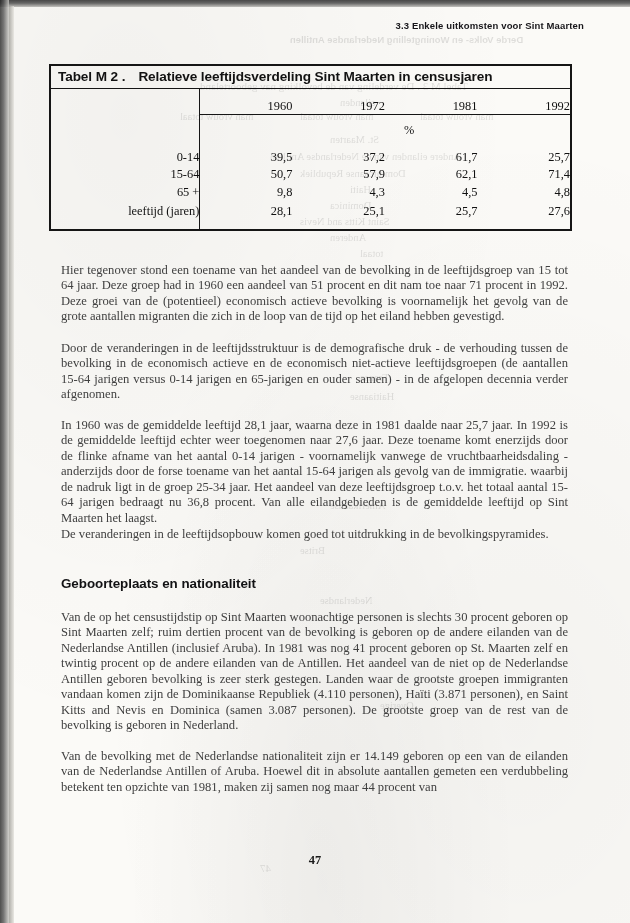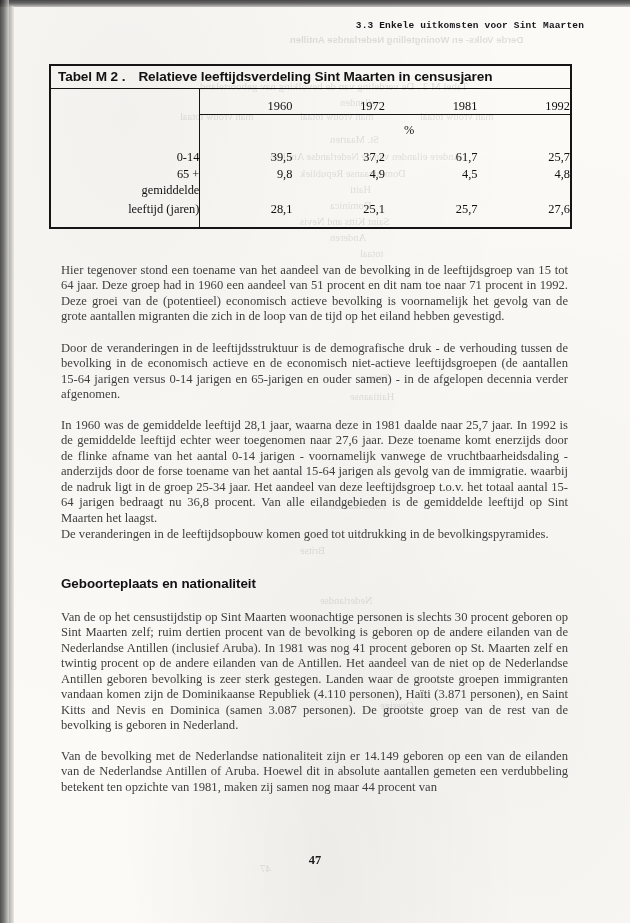--- a/index.html
+++ b/index.html
@@ -71,21 +71,21 @@
     white-space: nowrap;
     pointer-events: none;
     user-select: none;
   }
   .bleed.sans { font-family: "Liberation Sans", sans-serif; font-weight: bold; }
 
   
   #runhead {
     position: absolute;
     right: 46px; top: 20px;
-    font-family: Liberation Mono, monospace;
+    font-family: Liberation Sans, sans-serif;
     font-weight: bold;
     font-size: 9.5px;
     letter-spacing: .15px;
     color: #17161a;
   }
 
   
   #table-block {
     position: absolute;
     left: 49px; top: 64px;
@@ -265,34 +265,34 @@
         </tr>
 
         <tr class="row-data">
           <td class="cell-label">0-14</td>
           <td class="cell-num vrule">39,5</td>
           <td class="cell-num">37,2</td>
           <td class="cell-num">61,7</td>
           <td class="cell-num">25,7</td>
         </tr>
         <tr class="row-data">
+          <td class="cell-label">15-64</td>
+          <td class="cell-num vrule">50,7</td>
+          <td class="cell-num">57,9</td>
+          <td class="cell-num">62,1</td>
+          <td class="cell-num">71,4</td>
+        </tr>
+        <tr class="row-data">
           <td class="cell-label">65 +</td>
           <td class="cell-num vrule">9,8</td>
-          <td class="cell-num">4,9</td>
+          <td class="cell-num">4,3</td>
           <td class="cell-num">4,5</td>
           <td class="cell-num">4,8</td>
         </tr>
 
-        <tr class="row-gem">
-          <td class="gemlbl">gemiddelde</td>
-          <td class="vrule"></td>
-          <td></td>
-          <td></td>
-          <td></td>
-        </tr>
         <tr class="row-gem2">
           <td class="gemlbl">leeftijd (jaren)</td>
           <td class="cell-num vrule">28,1</td>
           <td class="cell-num">25,1</td>
           <td class="cell-num">25,7</td>
           <td class="cell-num">27,6</td>
         </tr>
         <tr class="row-bottomgap">
           <td></td>
           <td class="vrule"></td>

